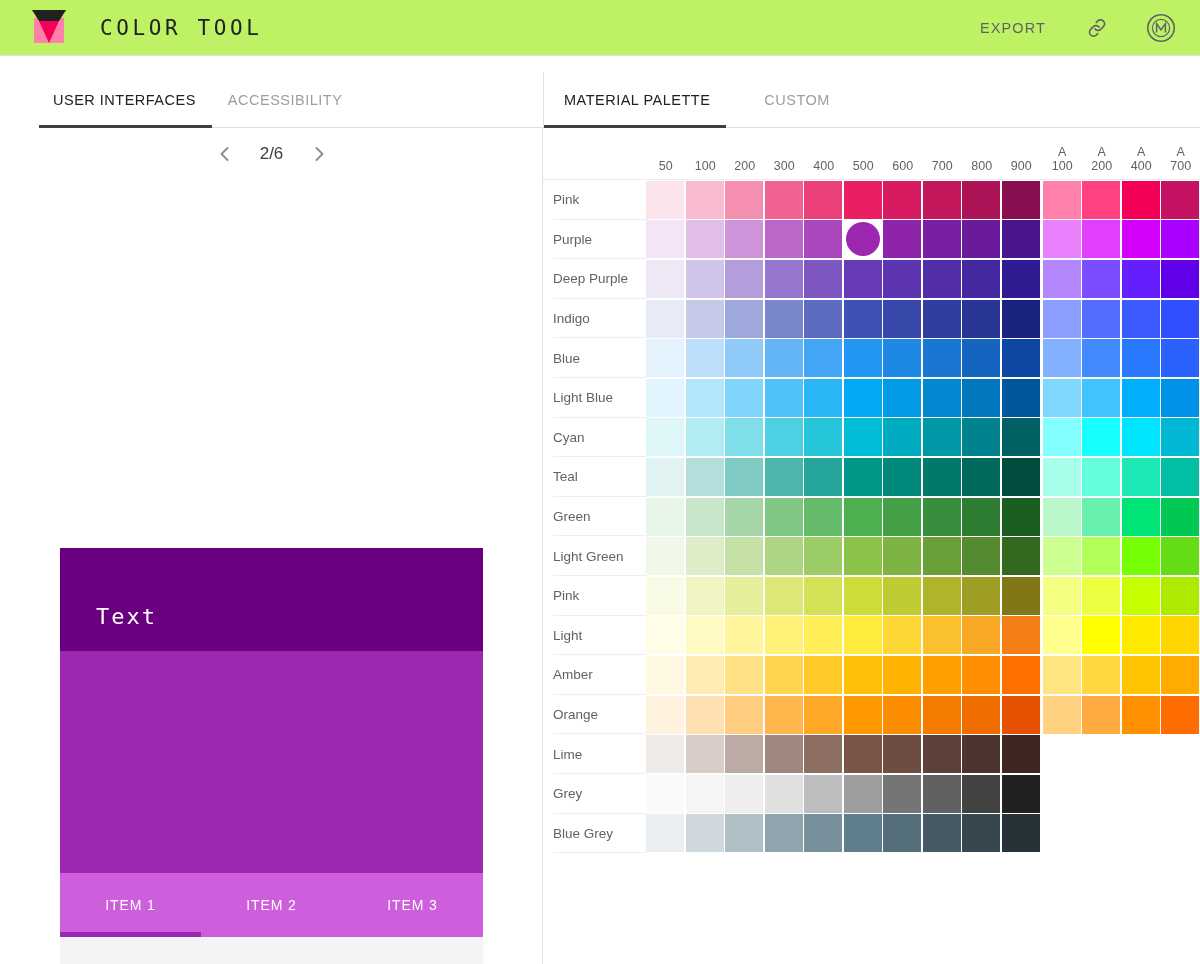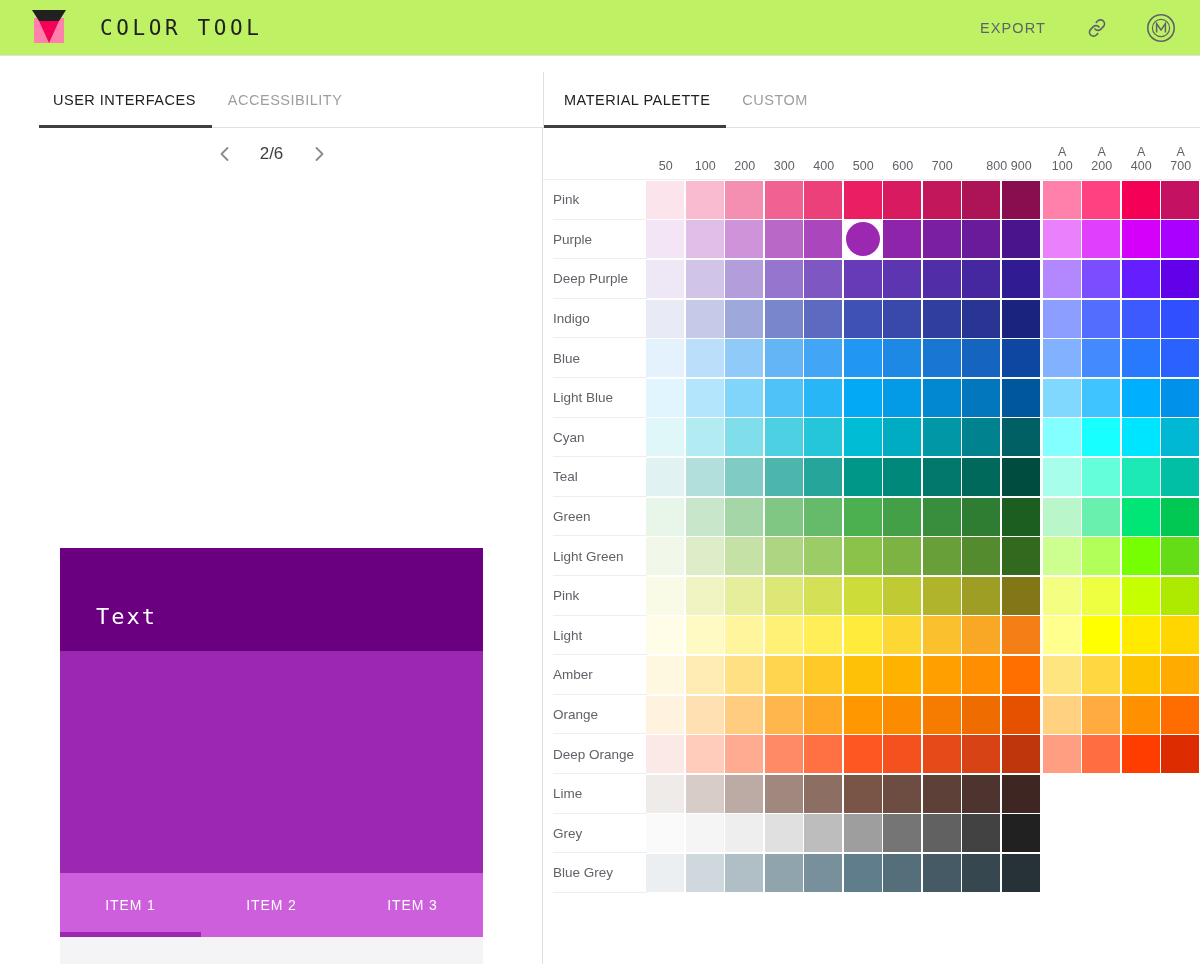--- a/index.html
+++ b/index.html
@@ -58,21 +58,21 @@
   }
 
   
   .tabstrip {
     position: absolute; top: 72px; height: 56px;
     background: #ffffff;
     border-bottom: 1px solid #e0e0e0;
     display: flex; align-items: stretch;
   }
   #left-tabs  { left: 0;   width: 543px; margin-left: 39px; }
-  #right-tabs { left: 543px; width: 657px; border-left: 1px solid #e0e0e0; }
+  #right-tabs { left: 543px; width: 657px; border-left: 1px solid #e0e0e0; gap: 22px; }
   .tab {
     display: flex; align-items: center;
     padding: 0 16px;
     font-size: 14.5px;
     letter-spacing: 0.5px;
     color: #9e9e9e;
     cursor: pointer;
     position: relative;
     background: none; border: none;
     font-family: "Liberation Sans", sans-serif;
@@ -284,21 +284,21 @@
   <div class="pal-head" id="pal-head">
 
   <div class="pal-head-cell" style="left: 103px;">50</div>
       <div class="pal-head-cell" style="left: 142.5px;">100</div>
       <div class="pal-head-cell" style="left: 182px;">200</div>
       <div class="pal-head-cell" style="left: 221.5px;">300</div>
       <div class="pal-head-cell" style="left: 261px;">400</div>
       <div class="pal-head-cell" style="left: 300.5px;">500</div>
       <div class="pal-head-cell" style="left: 340px;">600</div>
       <div class="pal-head-cell" style="left: 379.5px;">700</div>
-      <div class="pal-head-cell" style="left: 434px;">800</div>
+      <div class="pal-head-cell" style="left: 419px;">800</div>
       <div class="pal-head-cell" style="left: 458.5px;">900</div>
       <div class="pal-head-cell" style="left: 499.5px;"><span class="a-prefix">A</span><span>100</span></div>
       <div class="pal-head-cell" style="left: 539px;"><span class="a-prefix">A</span><span>200</span></div>
       <div class="pal-head-cell" style="left: 578.5px;"><span class="a-prefix">A</span><span>400</span></div>
       <div class="pal-head-cell" style="left: 618px;"><span class="a-prefix">A</span><span>700</span></div>
     </div>
   <div class="pal-rows" id="pal-rows">
       <div class="pal-row">
         <div class="pal-row-label">Pink</div>
         <div class="pal-row-rule"></div>
@@ -547,38 +547,20 @@
         <div class="swatch" style="left: 340px; background: rgb(251, 140, 0);"></div>
         <div class="swatch" style="left: 379.5px; background: rgb(245, 124, 0);"></div>
         <div class="swatch" style="left: 419px; background: rgb(239, 108, 0);"></div>
         <div class="swatch" style="left: 458.5px; background: rgb(230, 81, 0);"></div>
         <div class="swatch" style="left: 499.5px; background: rgb(255, 209, 128);"></div>
         <div class="swatch" style="left: 539px; background: rgb(255, 171, 64);"></div>
         <div class="swatch" style="left: 578.5px; background: rgb(255, 145, 0);"></div>
         <div class="swatch" style="left: 618px; background: rgb(255, 109, 0);"></div>
       </div>
       <div class="pal-row">
-        <div class="pal-row-label">Deep Orange</div>
-        <div class="pal-row-rule"></div>
-        <div class="swatch" style="left: 103px; background: rgb(251, 233, 231);"></div>
-        <div class="swatch" style="left: 142.5px; background: rgb(255, 204, 188);"></div>
-        <div class="swatch" style="left: 182px; background: rgb(255, 171, 145);"></div>
-        <div class="swatch" style="left: 221.5px; background: rgb(255, 138, 101);"></div>
-        <div class="swatch" style="left: 261px; background: rgb(255, 112, 67);"></div>
-        <div class="swatch" style="left: 300.5px; background: rgb(255, 87, 34);"></div>
-        <div class="swatch" style="left: 340px; background: rgb(244, 81, 30);"></div>
-        <div class="swatch" style="left: 379.5px; background: rgb(230, 74, 25);"></div>
-        <div class="swatch" style="left: 419px; background: rgb(216, 67, 21);"></div>
-        <div class="swatch" style="left: 458.5px; background: rgb(191, 54, 12);"></div>
-        <div class="swatch" style="left: 499.5px; background: rgb(255, 158, 128);"></div>
-        <div class="swatch" style="left: 539px; background: rgb(255, 110, 64);"></div>
-        <div class="swatch" style="left: 578.5px; background: rgb(255, 61, 0);"></div>
-        <div class="swatch" style="left: 618px; background: rgb(221, 44, 0);"></div>
-      </div>
-      <div class="pal-row">
         <div class="pal-row-label">Lime</div>
         <div class="pal-row-rule"></div>
         <div class="swatch" style="left: 103px; background: rgb(239, 235, 233);"></div>
         <div class="swatch" style="left: 142.5px; background: rgb(215, 204, 200);"></div>
         <div class="swatch" style="left: 182px; background: rgb(188, 170, 164);"></div>
         <div class="swatch" style="left: 221.5px; background: rgb(161, 136, 127);"></div>
         <div class="swatch" style="left: 261px; background: rgb(141, 110, 99);"></div>
         <div class="swatch" style="left: 300.5px; background: rgb(121, 85, 72);"></div>
         <div class="swatch" style="left: 340px; background: rgb(109, 76, 65);"></div>
         <div class="swatch" style="left: 379.5px; background: rgb(93, 64, 55);"></div>

